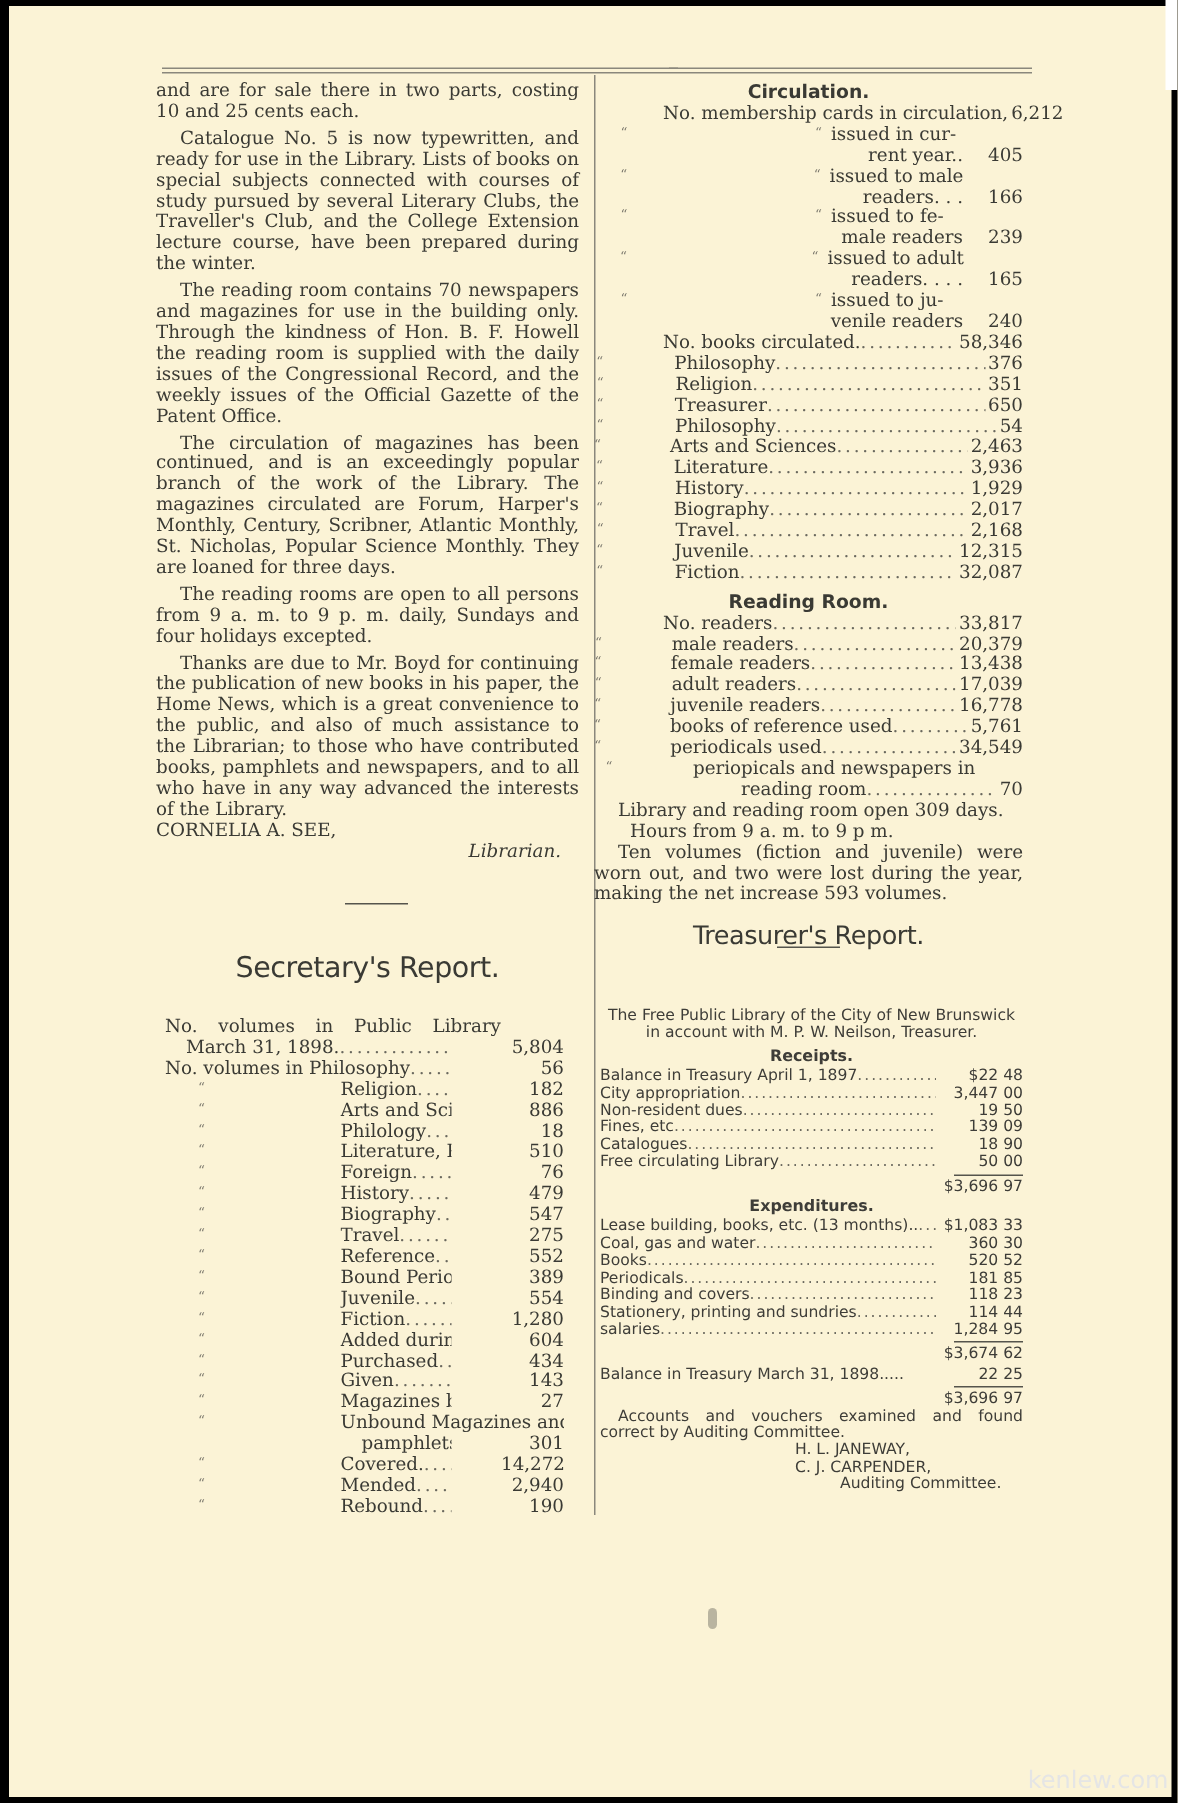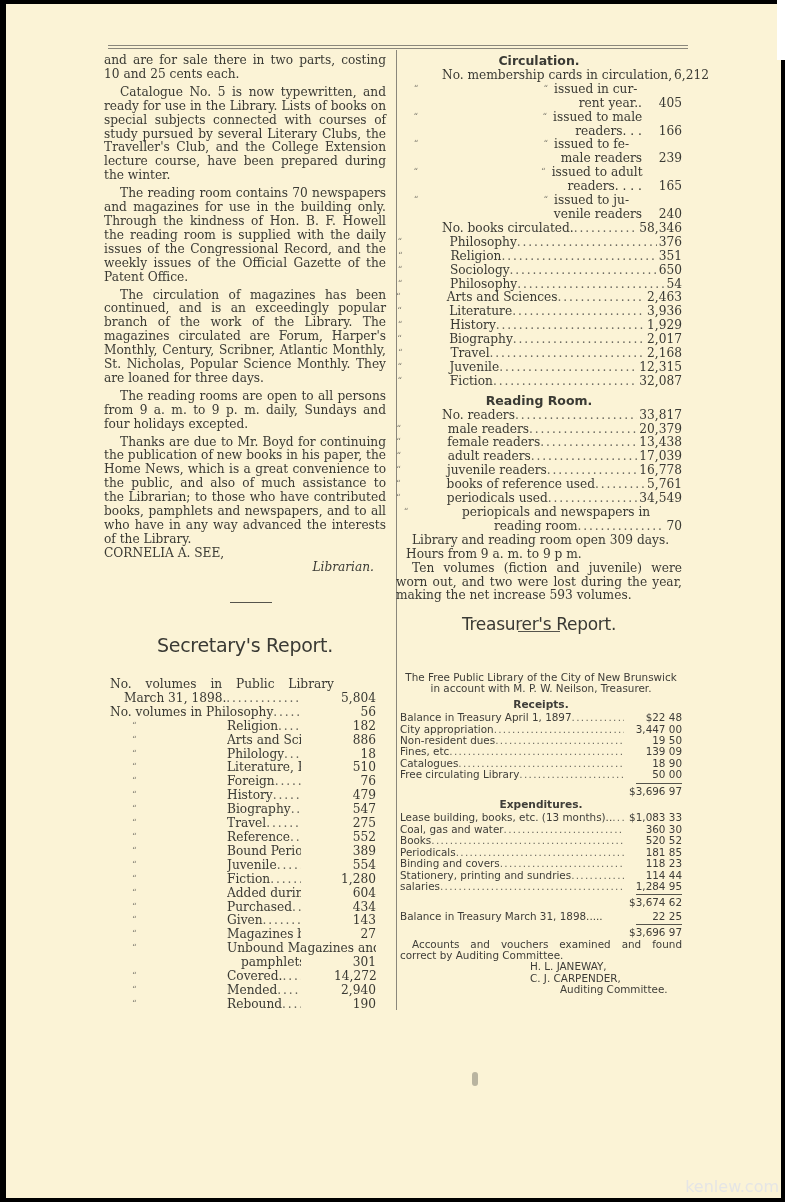--- a/index.html
+++ b/index.html
@@ -177,21 +177,21 @@
         <span class="val">376</span>
       </div>
       <div class="row">
         <span class="ditto">“</span>
         <span class="lbl">Religion</span>
         <span class="dots"></span>
         <span class="val">351</span>
       </div>
       <div class="row">
         <span class="ditto">“</span>
-        <span class="lbl">Sociology</span>
+        <span class="lbl">Treasurer</span>
         <span class="dots"></span>
         <span class="val">650</span>
       </div>
       <div class="row">
         <span class="ditto">“</span>
         <span class="lbl">Philosophy</span>
         <span class="dots"></span>
         <span class="val">54</span>
       </div>
       <div class="row">
@@ -285,21 +285,21 @@
   <div class="row">
     <span class="ditto">“</span>
     <span class="lbl">periopicals and newspapers in</span>
   </div>
   <div class="row">
     <span class="lbl" style="padding-left:52px">reading room</span>
     <span class="dots"></span>
     <span class="val">70</span>
   </div>
   <div style="padding-left:16px">Library and reading room open 309 days.</div>
-  <div style="padding-left:10px">Hours from 9 a. m. to 9 p m.</div>
+  <div style="padding-left:24px">Hours from 9 a. m. to 9 p m.</div>
   <p class="para">Ten volumes (fiction and juvenile) were worn out, and two were lost during the year, making the net increase 593 volumes.</p>
 </div>
 <div class="short-rule" style="left:518px; top:631px;"></div>
 
 <div class="sec-title">Secretary's Report.</div>
 <div class="seccol">
   <div style="word-spacing:10px">No. volumes in Public Library</div>
   <div class="secrow">
     <span class="lb" style="padding-left:14px"><span>March 31, 1898.</span><span class="dots"></span></span>
     <span class="vl">5,804</span>

